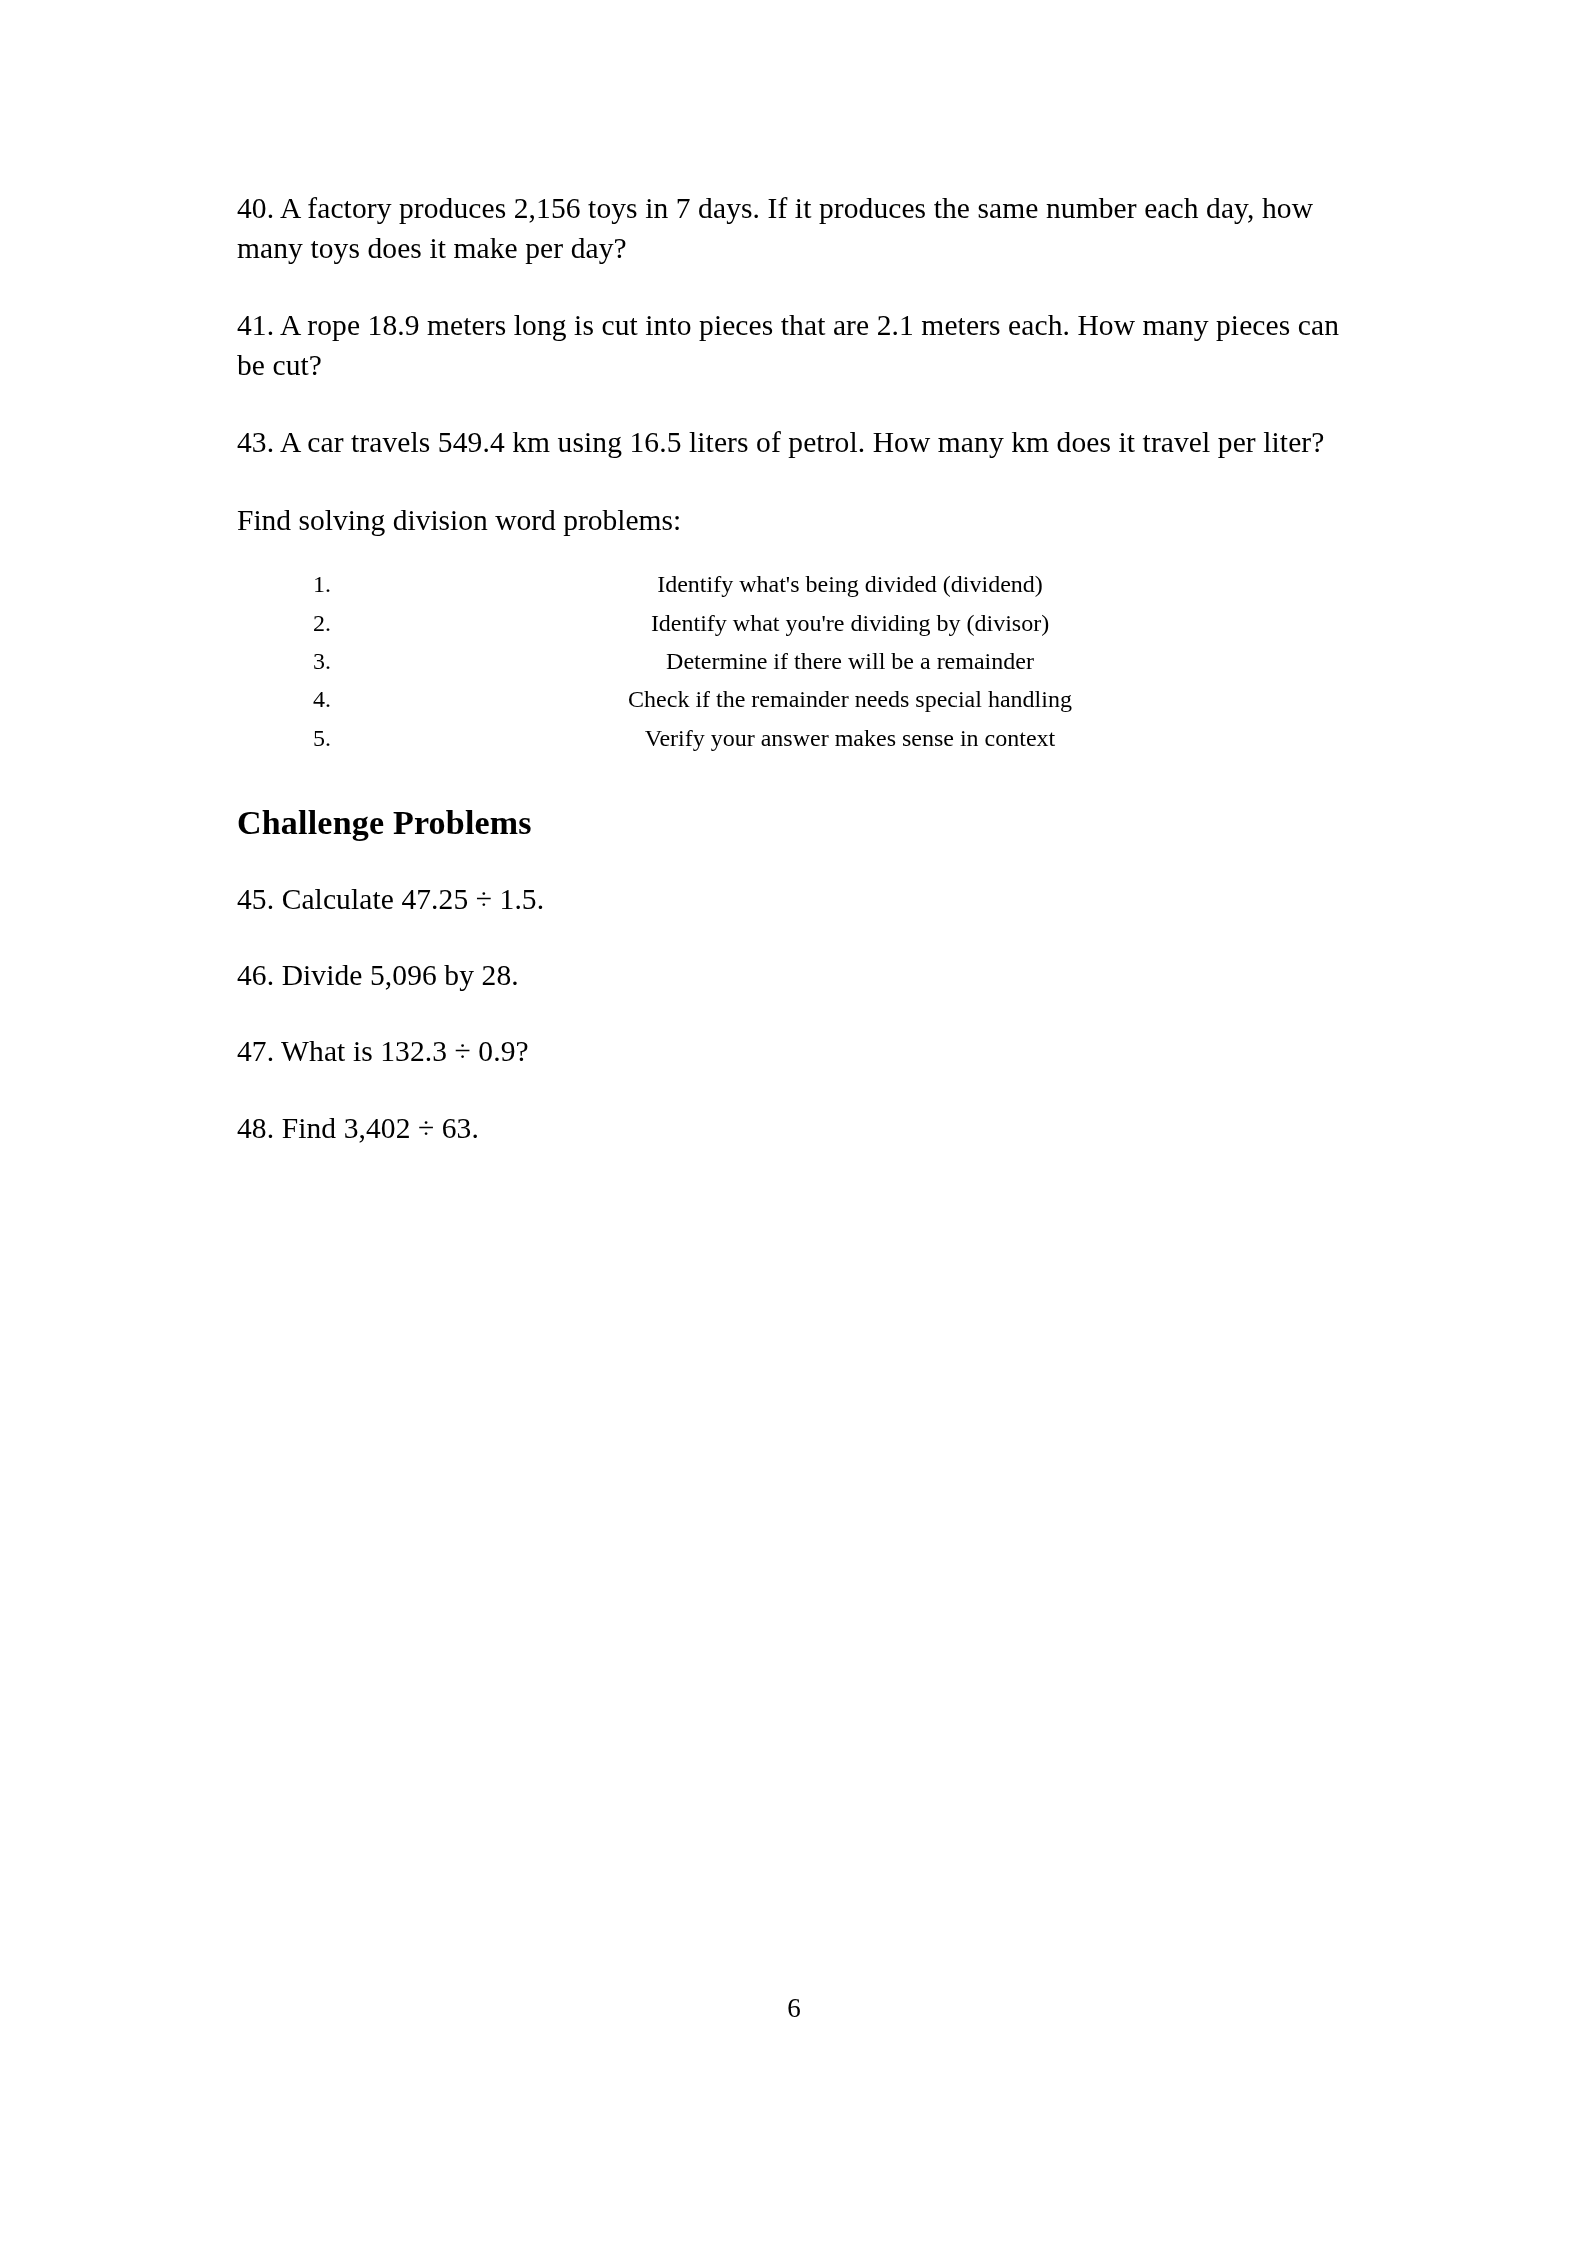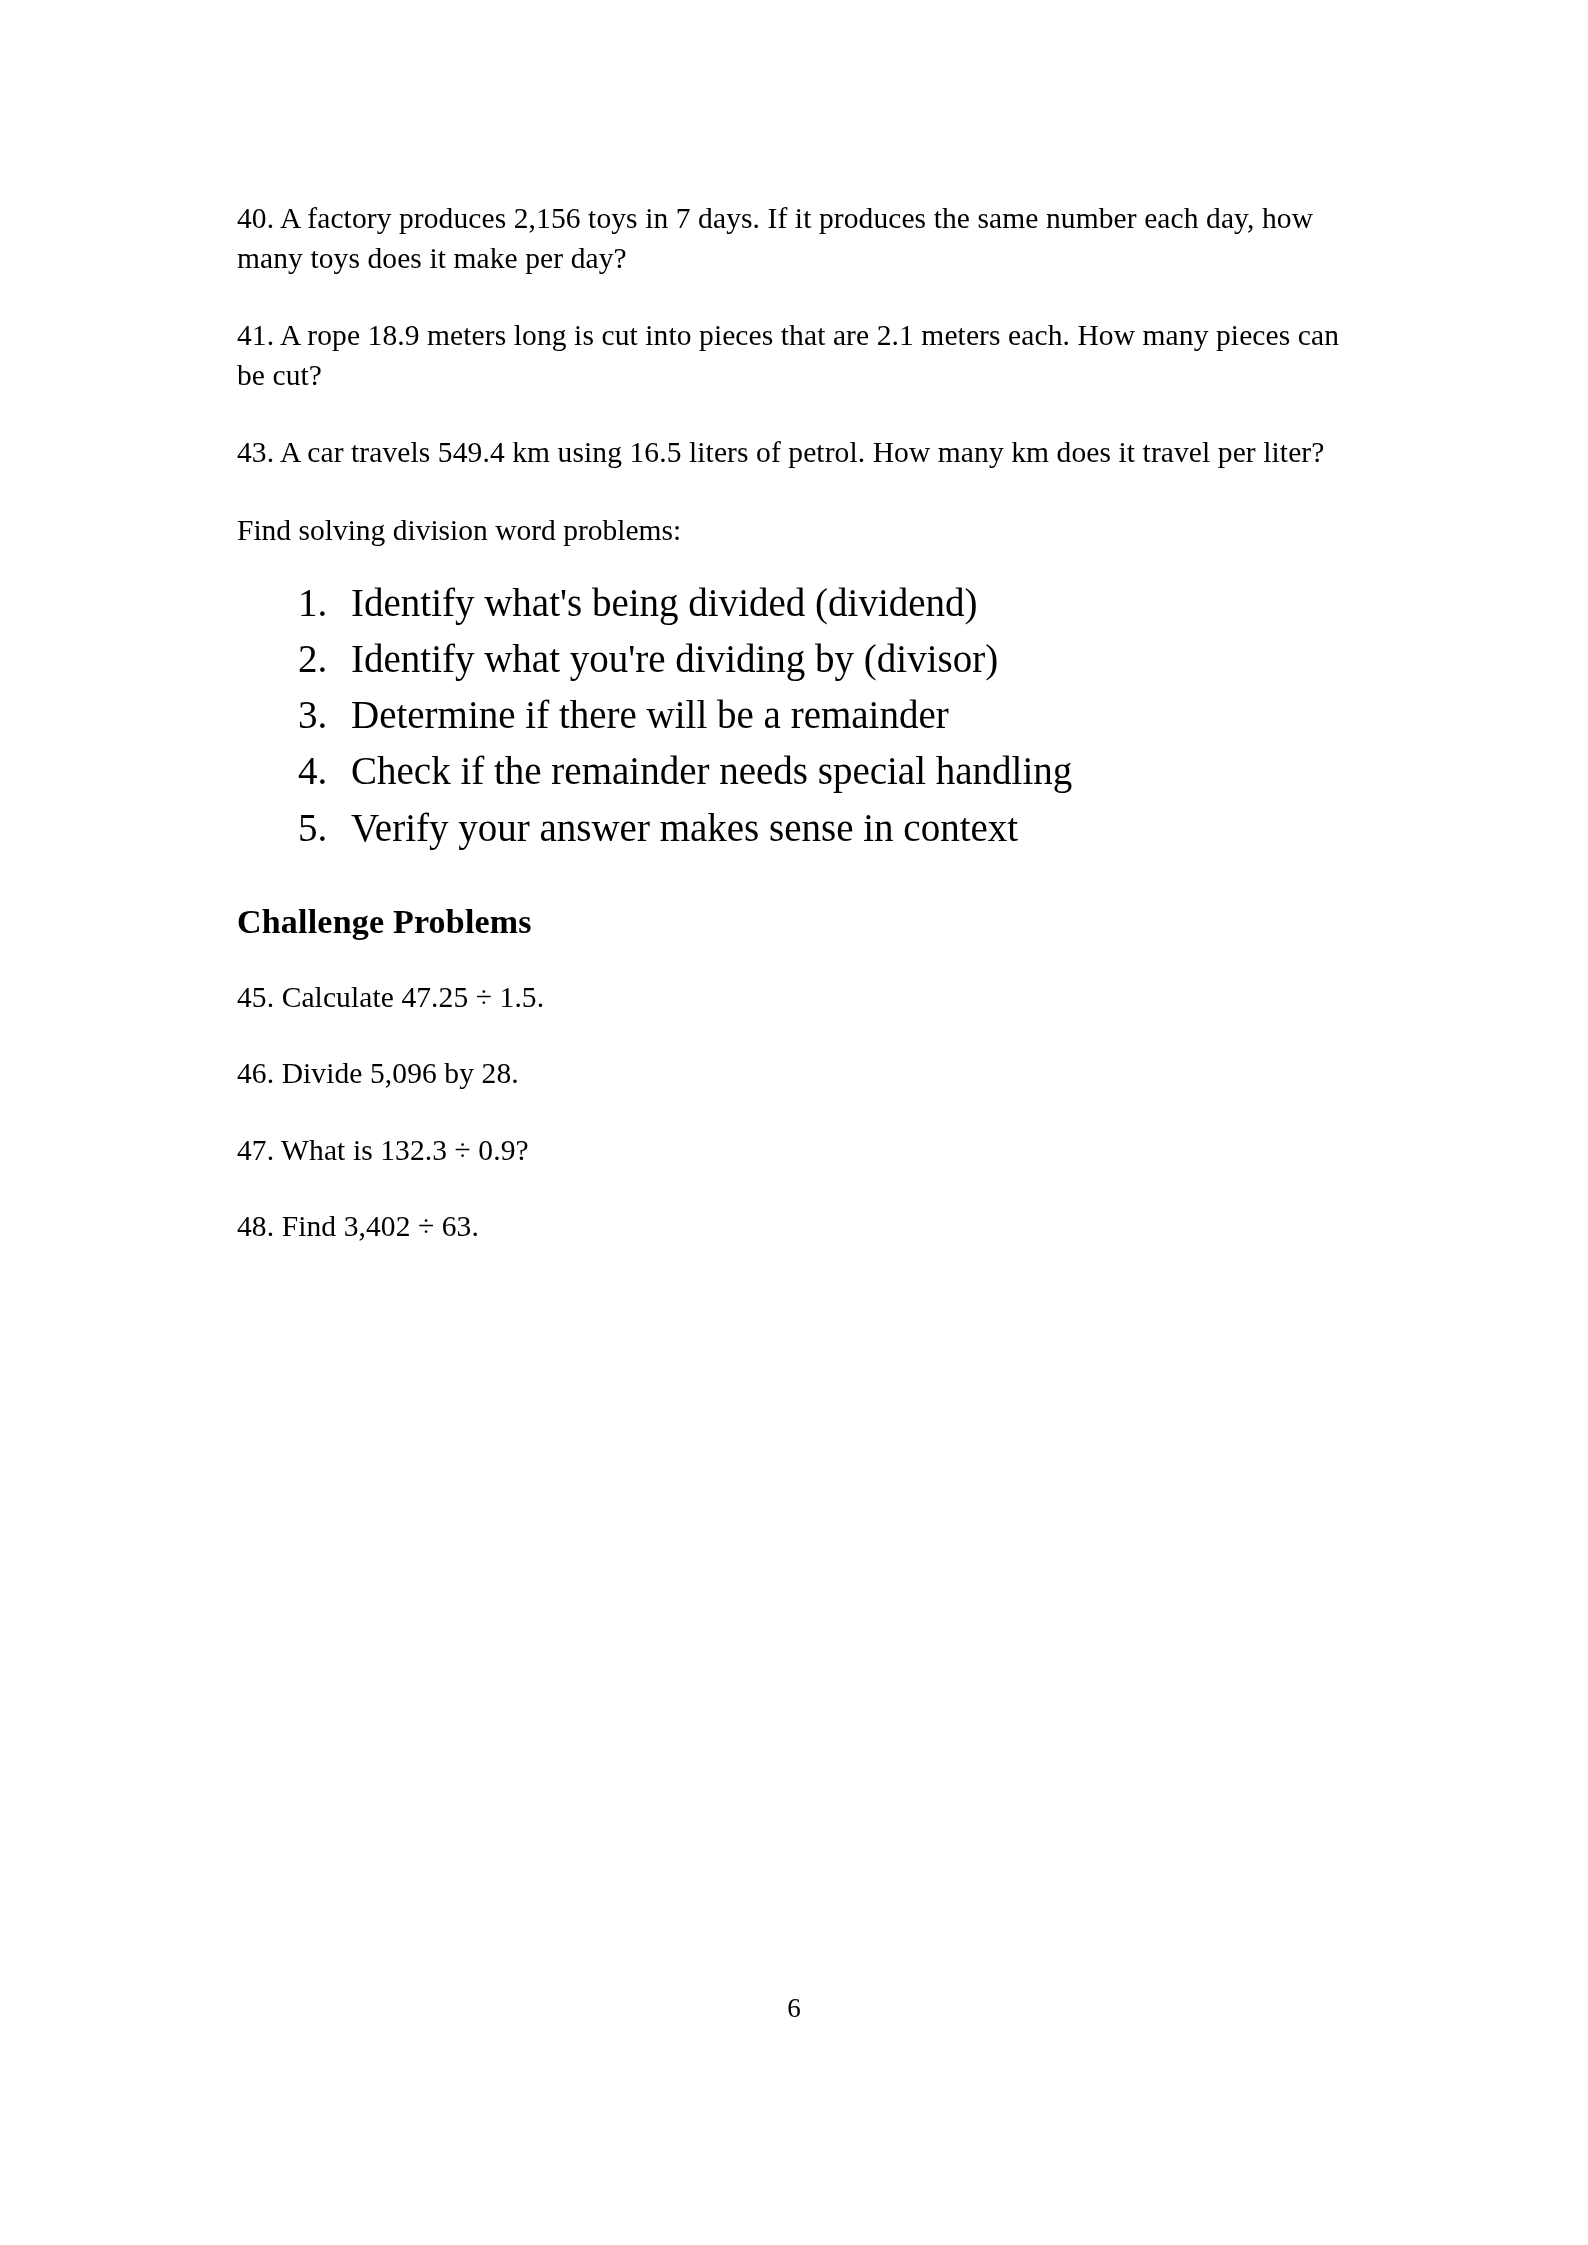--- a/index.html
+++ b/index.html
@@ -15,21 +15,21 @@
     position: relative;
     width: 1588px;
     height: 2245px;
     background: #ffffff;
     box-sizing: border-box;
     overflow: hidden;
   }
   .content {
     position: absolute;
     left: 237px;
-    top: 198px;
+    top: 188px;
     width: 1112px;
   }
   .para {
     font-size: 29.5px;
     line-height: 1.37;
     margin: 0 0 36px 0;
     text-align: left;
     letter-spacing: 0.1px;
   }
   .para.tight {
@@ -47,23 +47,24 @@
     margin-bottom: 34px;
   }
   .intro {
     font-size: 29.5px;
     line-height: 1.37;
     margin: 0 0 30px 0;
   }
   ol.steps {
     margin: 0 0 3px 0;
     padding-left: 100px;
-    font-size: 39px;
+    font-size: 24px;
     line-height: 1.0;
     list-style-position: outside;
+    text-align: center;
   }
   ol.steps li {
     padding-left: 14px;
     margin: 0 0 10px 0;
     line-height: 1.18;
   }
   .challenge-list .para {
     margin-bottom: 36px;
   }
   .page-number {

